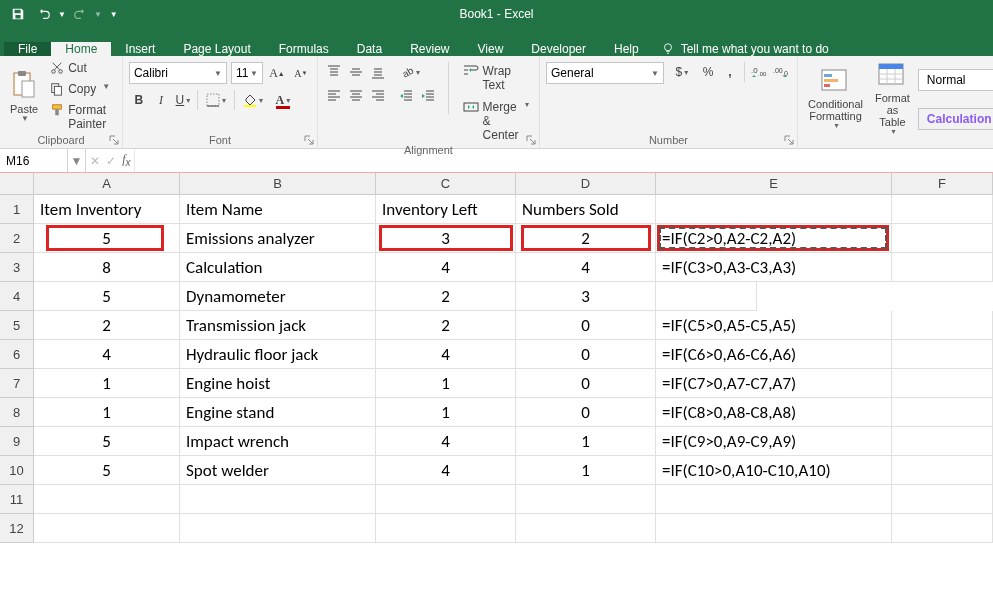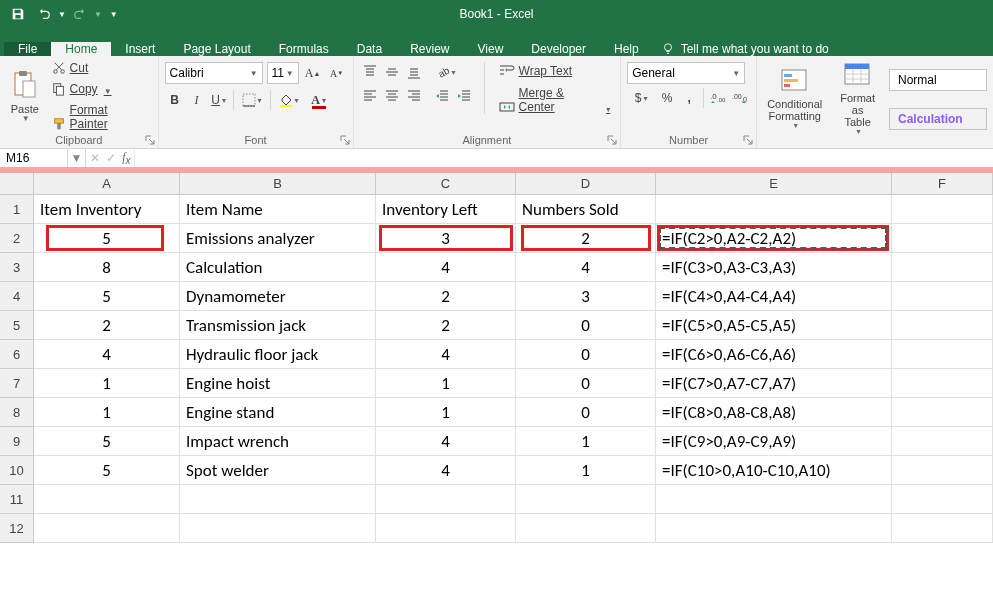--- a/index.html
+++ b/index.html
@@ -18,21 +18,21 @@
 .tab.active { background: #f3f3f3; color: #217346; font-weight: 400; }
 .tab.file { background: #185c37; }
 .tellme { display: flex; align-items: center; color: #fff; margin-left: 8px; gap: 6px; font-size: 12px; }
 
 
 .ribbon { background: #f3f3f3; height: 93px; border-bottom: 1px solid #d4d4d4; display: flex; }
 .group { border-right: 1px solid #e1e1e1; padding: 2px 6px 0 6px; display: flex; flex-direction: column; position: relative; }
 .group-label { text-align: center; font-size: 11px; color: #666; padding-bottom: 2px; margin-top: auto; position: relative; }
 .group-dialog { position: absolute; right: 2px; bottom: 2px; width: 12px; height: 12px; color: #888; }
 .group-body { flex: 1; display: flex; }
-.btn { display: flex; align-items: flex-end; padding: 2px 4px; font-size: 12px; color: #444; gap: 4px; text-decoration: underline; }
+.btn { display: flex; align-items: flex-start; padding: 2px 4px; font-size: 12px; color: #444; gap: 4px; }
 .btn svg { flex-shrink: 0; }
 .vcol { display: flex; flex-direction: column; justify-content: space-around; }
 .bigbtn { display: flex; flex-direction: column; align-items: center; justify-content: center; padding: 2px 4px; font-size: 11px; color: #444; text-align: center; line-height: 1.1; }
 .bigbtn svg { margin-bottom: 2px; }
 
 
 .paste-btn { width: 38px; }
 .clip-right { margin-left: 4px; }
 
 
@@ -43,29 +43,29 @@
 .fontsize { width: 32px; }
 .smallbtn { width: 20px; height: 20px; display: flex; align-items: center; justify-content: center; color: #444; }
 .smallbtn.dd { width: 28px; }
 .sep-v { width: 1px; background: #d4d4d4; height: 20px; margin: 0 2px; }
 
 
 .align-col { display: flex; flex-direction: column; gap: 4px; }
 .align-row { display: flex; gap: 2px; }
 
 
-.num-col { display: flex; flex-direction: column; gap: 4px; }
+.num-col { display: flex; flex-direction: row; gap: 4px; }
 
 
 .style-box { border: 1px solid #c5c5c5; background: #fff; padding: 3px 8px; font-size: 12px; width: 98px; margin-bottom: 2px; }
 .style-normal { color: #000; }
 .style-calc { color: #8b5cf6; font-weight: bold; background: #f2f2f2; }
 
 
-.fbar { height: 24px; border-bottom: 6px solid #fca5a5; display: flex; align-items: stretch; background: #fff; }
+.fbar { height: 24px; border-bottom: 1px solid #fca5a5; display: flex; align-items: stretch; background: #fff; }
 .namebox { width: 68px; border-right: 1px solid #d4d4d4; display: flex; align-items: center; padding: 0 6px; font-size: 12px; background: #fff; }
 .namebox-dd { width: 18px; border-right: 1px solid #d4d4d4; display:flex;align-items:center;justify-content:center;color:#888;}
 .fbar-btns { display: flex; align-items: center; padding: 0 4px; gap: 6px; color: #bbb; border-right: 1px solid #e8e8e8; }
 .fbar-input { flex: 1; padding: 0 6px; display: flex; align-items: center; }
 
 
 .grid-wrap { position: relative; }
 .corner { position: absolute; left: 0; top: 0; width: 34px; height: 22px; background: #f0f0f0; border-right: 1px solid #ccc; border-bottom: 1px solid #ccc; }
 .colheads { display: flex; margin-left: 34px; height: 22px; background: #f0f0f0; border-bottom: 1px solid #ccc; }
 .colhead { border-right: 1px solid #ccc; display: flex; align-items: center; justify-content: center; font-size: 13px; color: #444; }
@@ -438,21 +438,20 @@
         <div class="cell col-D center">4</div>
         <div class="cell col-E left">=IF(C3&gt;0,A3-C3,A3)</div>
         <div class="cell col-F"></div>
       </div>
       <div class="row">
         <div class="rowhead">4</div>
         <div class="cell col-A center">5</div>
         <div class="cell col-B left">Dynamometer</div>
         <div class="cell col-C center">2</div>
         <div class="cell col-D center">3</div>
-        <div class="cell col-E left">=IF(C4&gt;0,A4-C4,A4)</div>
         <div class="cell col-F"></div>
       </div>
       <div class="row">
         <div class="rowhead">5</div>
         <div class="cell col-A center">2</div>
         <div class="cell col-B left">Transmission jack</div>
         <div class="cell col-C center">2</div>
         <div class="cell col-D center">0</div>
         <div class="cell col-E left">=IF(C5&gt;0,A5-C5,A5)</div>
         <div class="cell col-F"></div>

